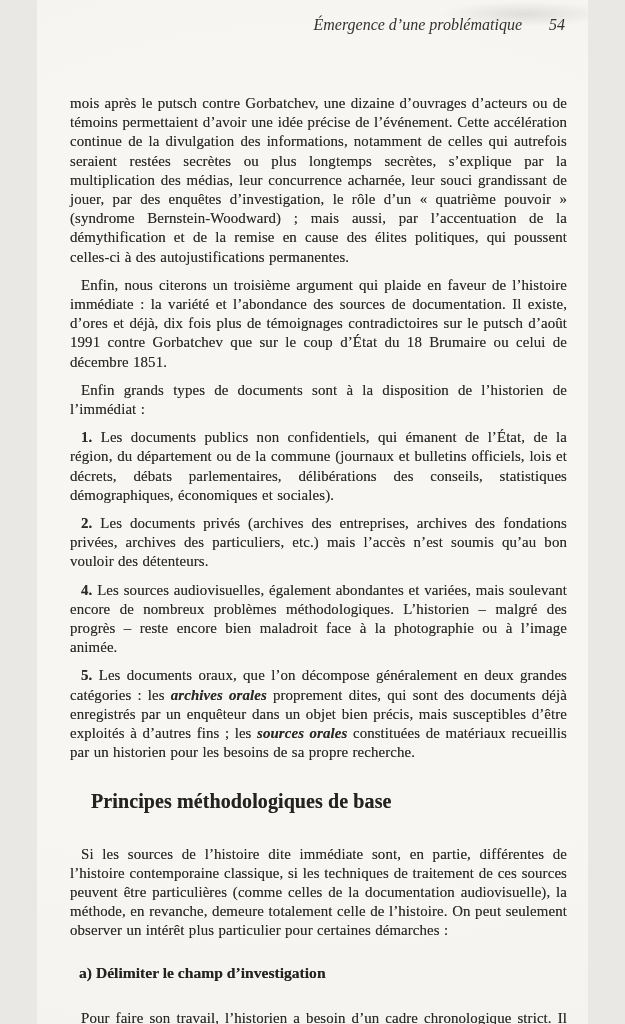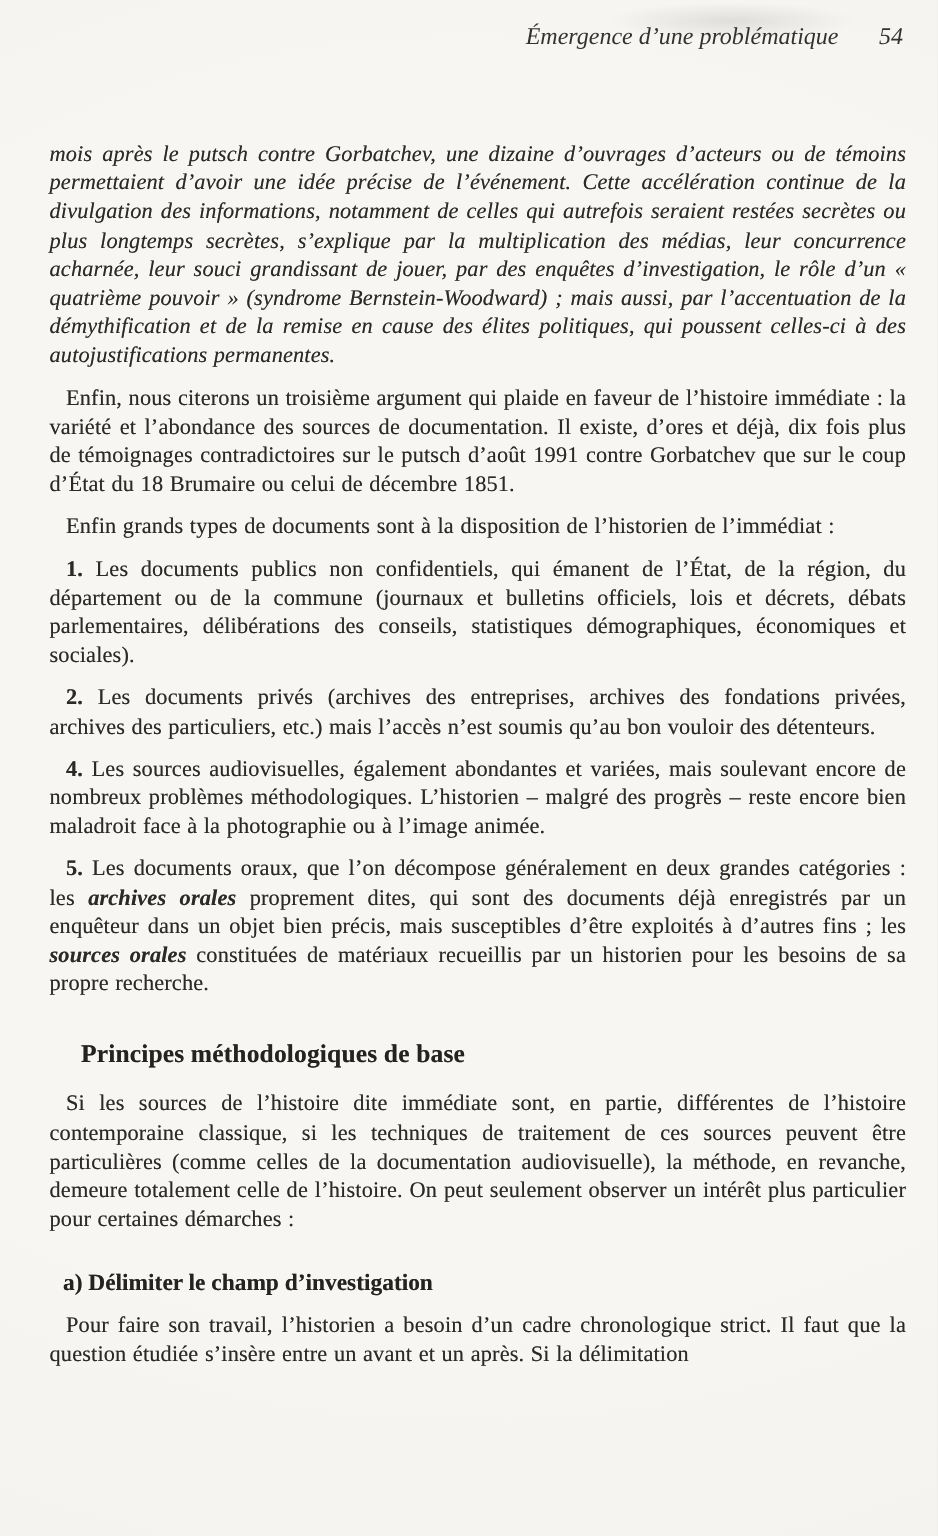--- a/index.html
+++ b/index.html
@@ -2,21 +2,21 @@
 <html lang="fr"><head>
 <meta charset="utf-8">
 <style>
   html, body {
     margin: 0;
     padding: 0;
     background: #e9e8e5;
   }
   .scan-page {
     position: relative;
-    width: 625px;
+    width: 551px;
     height: 1024px;
     margin: 0 auto;
     background:
       radial-gradient(ellipse 120px 18px at 488px 14px, rgba(120,118,112,0.18), rgba(120,118,112,0) 70%),
       radial-gradient(ellipse 900px 700px at 50% 45%, #f7f6f3 60%, #f2f1ed 100%);
     background-color: #f6f5f2;
     overflow: hidden;
     font-family: "Liberation Serif", "DejaVu Serif", serif;
     color: #2b2a28;
   }
@@ -42,38 +42,37 @@
     line-height: 19.2px;
     text-align: justify;
     text-indent: 11px;
     letter-spacing: 0.1px;
     word-spacing: 0.5px;
     color: #2b2a28;
     text-shadow: 0 0 0.4px rgba(43,42,40,0.55);
   }
   .p.continuation {
     text-indent: 0;
-    font-style: italic;
   }
   .num {
     font-weight: bold;
   }
   .section-heading {
-    font-size: 17px;
+    font-size: 20px;
     font-weight: bold;
-    margin: 27px 0 14px 0;
+    margin: 27px 0 32px 0;
     padding-left: 21px;
     letter-spacing: 0.1px;
     color: #242321;
     text-shadow: 0 0 0.4px rgba(36,35,33,0.55);
   }
   .subsection-heading {
     font-size: 15.6px;
     font-weight: bold;
-    margin: 23px 0 10px 0;
+    margin: 23px 0 27px 0;
     padding-left: 9px;
     color: #242321;
     text-shadow: 0 0 0.4px rgba(36,35,33,0.55);
   }
   .it { font-style: italic; font-weight: bold; }
 </style>
 </head>
 <body>
 
 <div class="scan-page">

